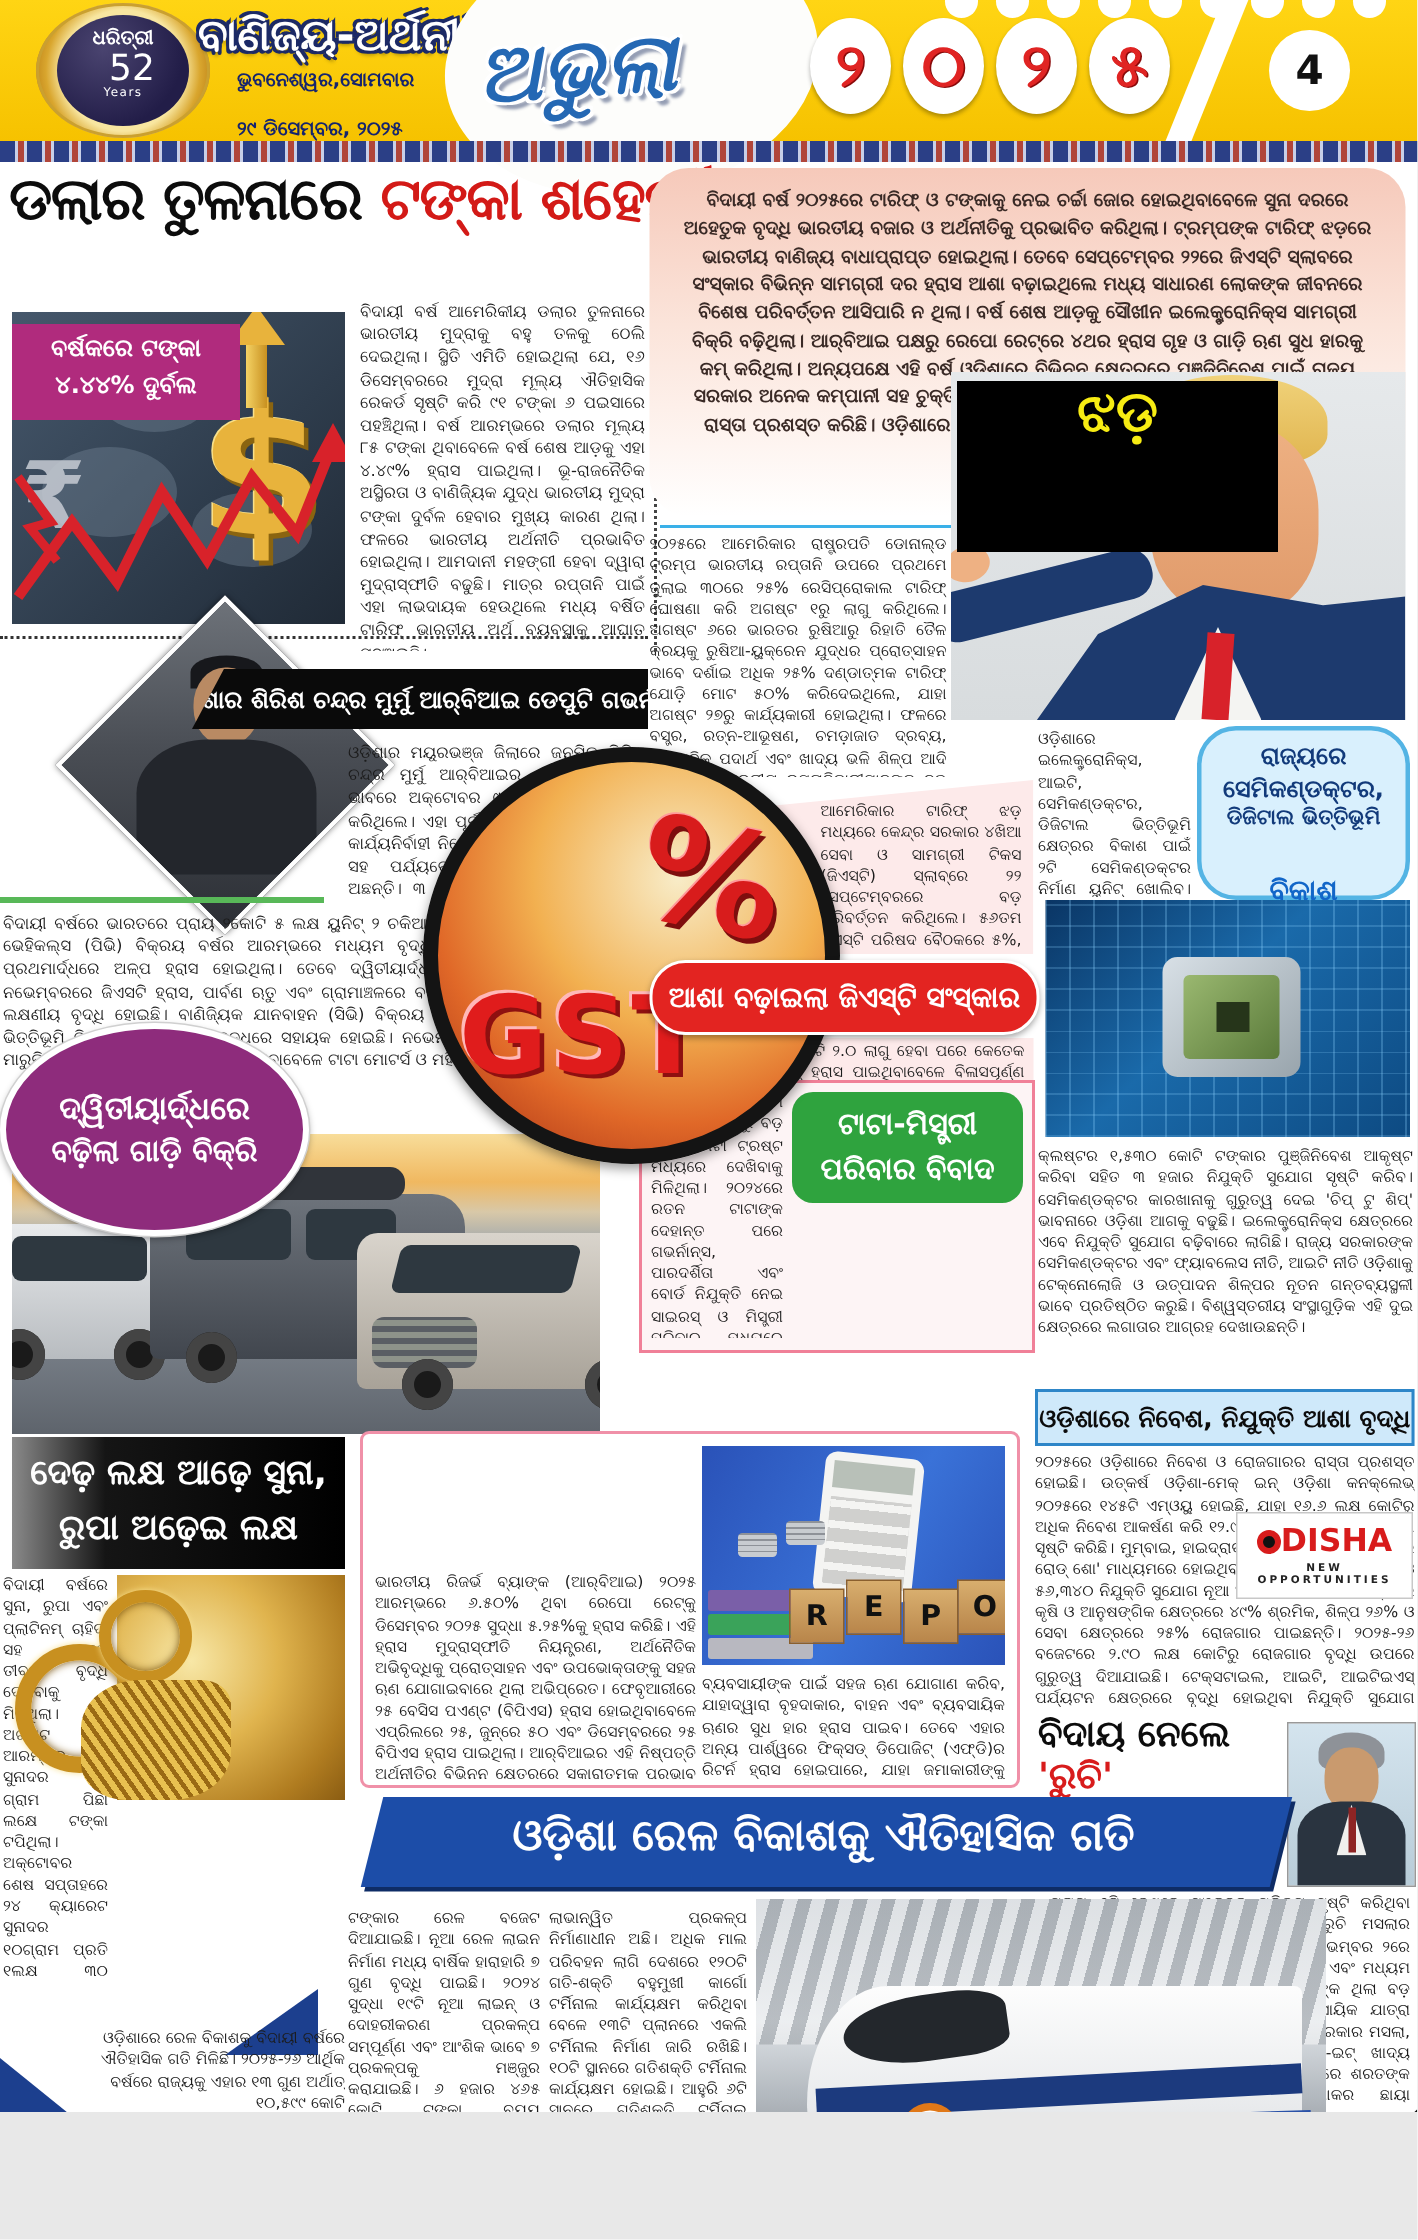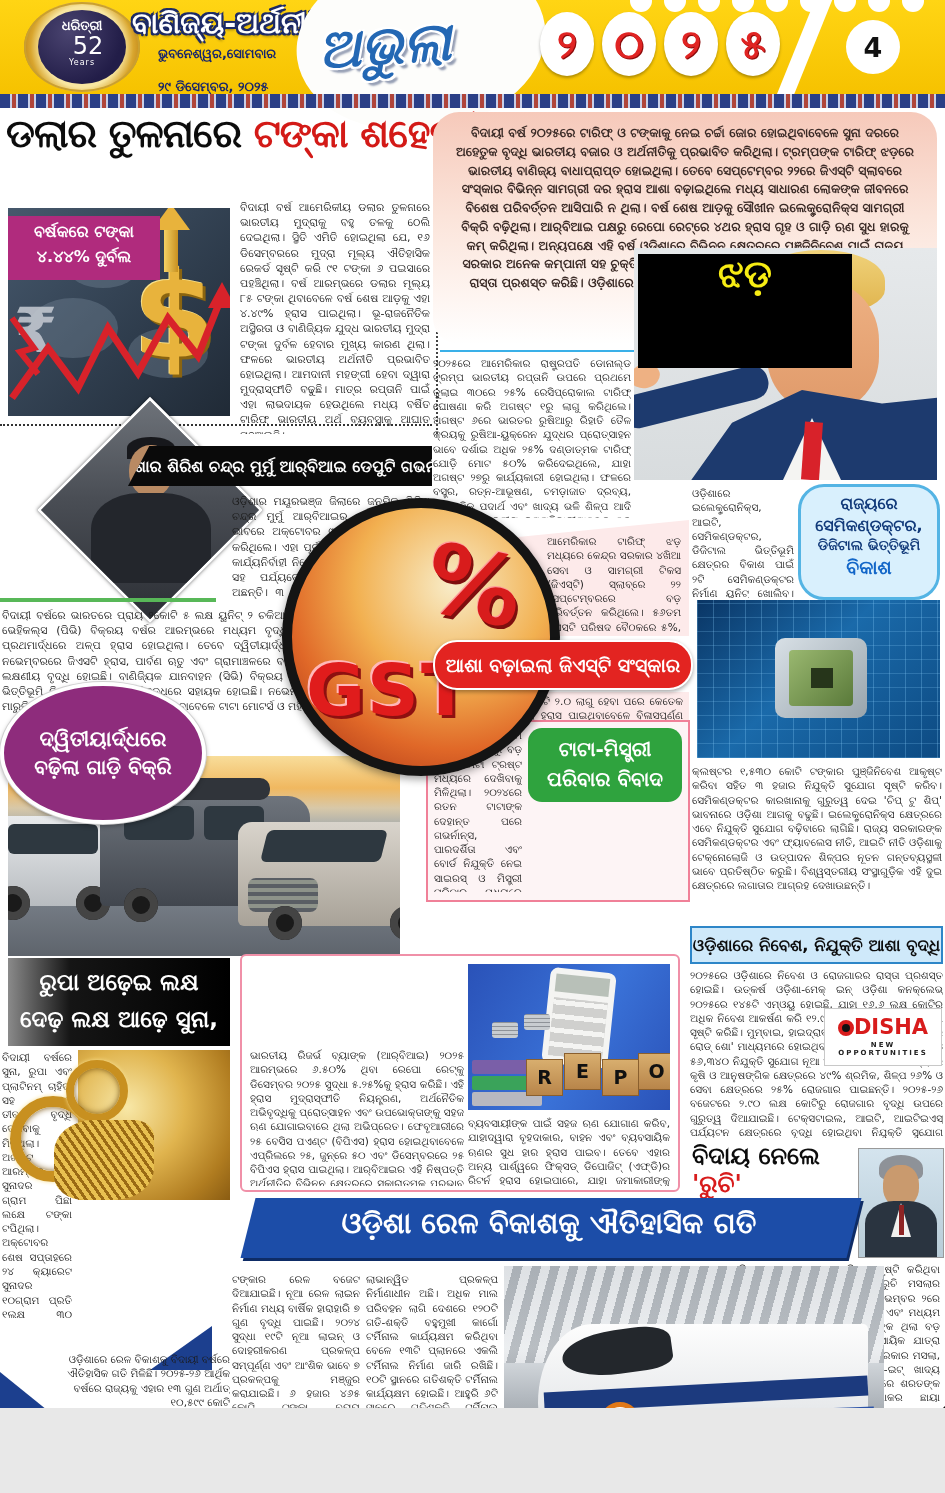--- a/index.html
+++ b/index.html
@@ -106,21 +106,21 @@
   .wheel{position:absolute;width:34px;height:34px;border-radius:50%;background:#1a1a1a;box-shadow:inset 0 0 0 8px #444;}
   
   #tata-box{left:426px;top:720px;width:264px;height:182px;border:2px solid #f08098;background:#fdf4f5;
     padding:6px;box-sizing:border-box;}
   #tata-green{float:right;width:154px;height:74px;background:#2fa33e;border-radius:14px;color:#fff;text-align:center;
     font-weight:800;font-size:20px;line-height:1.5;margin:0 0 4px 6px;padding-top:6px;box-sizing:border-box;}
   
   #semi-bluebox{left:798px;top:484px;width:142px;height:116px;background:#d9f0fd;border:3px solid #54b4e4;border-radius:26px;
     text-align:center;color:#123a7a;font-weight:800;padding-top:6px;box-sizing:border-box;}
   #semi-bluebox .s{font-size:16px;line-height:1.35;}
-  #semi-bluebox .last{color:#1266c8;font-size:19px;}
+  #semi-bluebox .last{color:#1266c8;font-size:19px;margin-top:27px;}
   #chip-photo{left:697px;top:600px;width:243px;height:158px;overflow:hidden;
     background:linear-gradient(135deg,#0a3564,#1a6aaa 45%,#0d4a82);}
   #chip-lines{position:absolute;inset:0;
     background:repeating-linear-gradient(90deg,rgba(140,210,255,.28) 0 1px,transparent 1px 16px),
                repeating-linear-gradient(0deg,rgba(140,210,255,.22) 0 1px,transparent 1px 14px);}
   #chip-outer{position:absolute;left:78px;top:38px;width:92px;height:80px;background:linear-gradient(135deg,#d8e0e6,#98a4ac);border-radius:10px;}
   #chip-inner{position:absolute;left:92px;top:50px;width:64px;height:56px;background:linear-gradient(135deg,#9ab870,#5a7a3a);border-radius:4px;}
   #chip-core{position:absolute;left:114px;top:68px;width:22px;height:20px;background:#26351a;}
   #invest-bar{left:690px;top:926px;width:253px;height:38px;background:#cfe9fa;border:2px solid #2e86c8;box-sizing:border-box;
     display:flex;align-items:center;justify-content:center;font-size:16.5px;font-weight:800;color:#0c0c0c;white-space:nowrap;}
@@ -352,22 +352,22 @@
       <div class="ruchi-face"></div>
       <div class="ruchi-body"></div>
       <div class="ruchi-shirt"></div>
       <div class="ruchi-tie"></div>
   </div>
   <div class="abs body-sm" style="left:700px;top:1262px;width:240px;height:140px;">ପ୍ରାୟ ୬ଟି ଦେଶରେ ସ୍ୱତନ୍ତ୍ର ପରିଚୟ ସୃଷ୍ଟି କରିଥିବା ଓଡ଼ିଶାର ପ୍ରତିଷ୍ଠିତ ବ୍ୟବସାୟୀ ତଥା ରୁଚି ମସଲାର ପ୍ରତିଷ୍ଠାତା ଡ. ଶରତ କୁମାର ସାହୁଙ୍କ ନଭେମ୍ବର ୨ରେ ପରଲୋକ ହୋଇଥିଲା। ଓଡ଼ିଶାର କ୍ଷୁଦ୍ର, ଲଘୁ ଏବଂ ମଧ୍ୟମ ଉଦ୍ୟୋଗକୁ ଆଗକୁ ନେବାରେ ଶରତ ସାହୁଙ୍କ ଥିଲା ବଡ଼ ଭୂମିକା। ୧୯୬୭ ମସିହାରେ ତାଙ୍କର ବ୍ୟବସାୟିକ ଯାତ୍ରା ଆରମ୍ଭ ହୋଇଥିବାବେଳେ 'ରୁଚି'ର ବିଭିନ୍ନ ପ୍ରକାର ମସଲା, ପାମ୍ପଡ଼, ନୁଡୁଲ୍ସ ସହ ବିଭିନ୍ନ ରେଡି-ଟୁ-ଇଟ୍ ଖାଦ୍ୟ ସାମଗ୍ରୀ ପ୍ରସ୍ତୁତ କରୁଛି। ୭୪ ବର୍ଷ ବୟସରେ ଶରତଙ୍କ ଦେହାନ୍ତ ବ୍ୟବସାୟିକ ଜଗତରେ ଶୋକର ଛାୟା ଖେଳାଇଥିଲା।</div>
   <div id="black-tri" class="abs"></div>
   <div id="mag-tri" class="abs"></div>
 
   <div id="gold-head" class="abs">
+    <div>ଦେଢ଼ ଲକ୍ଷ ଆଢ଼େ ସୁନା,</div>
     <div>ରୁପା ଅଢ଼େଇ ଲକ୍ଷ</div>
-    <div>ଦେଢ଼ ଲକ୍ଷ ଆଢ଼େ ସୁନା,</div>
   </div>
   <div class="abs" style="left:2px;top:1050px;width:228px;height:272px;">
     <div id="gold-photo">
       <div class="gold-ring" style="left:8px;top:46px;width:64px;height:64px;"></div>
       <div class="gold-ring" style="left:64px;top:10px;width:46px;height:46px;border-width:8px;"></div>
       <div class="abs" style="left:52px;top:70px;width:100px;height:80px;background:repeating-linear-gradient(55deg,#e8c050 0 4px,#9a6a14 4px 7px);border-radius:40% 20% 40% 30%;"></div>
     </div>
     <div class="body-sm" style="height:100%;">ବିଦାୟୀ ବର୍ଷରେ ସୁନା, ରୁପା ଏବଂ ପ୍ଲାଟିନମ୍ ଚାହିଦା ସହ ଦରରେ ତୀବ୍ର ବୃଦ୍ଧି ଦେଖିବାକୁ ମିଳିଥିଲା। ଅଗଷ୍ଟ ଆରମ୍ଭରୁ ସୁନାଦର ୧୦ ଗ୍ରାମ ପିଛା ଲକ୍ଷେ ଟଙ୍କା ଟପିଥିଲା। ଅକ୍ଟୋବର ଶେଷ ସପ୍ତାହରେ ୨୪ କ୍ୟାରେଟ ସୁନାଦର ୧୦ଗ୍ରାମ ପ୍ରତି ୧ଲକ୍ଷ ୩୦ ହଜାରରୁ ଅଧିକ ରହିଥିଲା। ବର୍ଷ ଶେଷ ଆଡ଼କୁ ୨୪ କ୍ୟାରେଟ ସୁନାର ମୂଲ୍ୟ ୧ଲକ୍ଷ ୪୦ ହଜାର ଛୁଇଁଥିଲା। ଗତବର୍ଷ ତୁଳନାରେ ଏହା ୮୨.୮୩% ବୃଦ୍ଧିକୁ ଦର୍ଶାଉଛି। ସେହିପରି ରୁପା ଦର ଗତବର୍ଷ ତୁଳନାରେ ୧୬୧.୦୪% ବୃଦ୍ଧି ପାଇ କିଲୋଗ୍ରାମ ପ୍ରତି ମୂଲ୍ୟ ୨.୫ ଲକ୍ଷ ଟଙ୍କା ନିକଟବର୍ତ୍ତୀ ହୋଇଛି। ଡିସେମ୍ବର ଶେଷ ସପ୍ତାହବେଳକୁ ଏହି ଦର ୨ଲକ୍ଷ ୪୧ ହଜାର ଟପିଛି। ବିକଳ୍ପ ଭାବେ ଗ୍ରାହକ ପ୍ଲାଟିନମ ଗହଣା ବାଛୁଥିବାବେଳେ ଏଥିରେ ମଧ୍ୟ ଅହେତୁକ ବୃଦ୍ଧି ଦେଖା ଦେଇଥିଲା। ହେଲେ ନିବେଶକଙ୍କୁ ଏହି ଦରବୃଦ୍ଧି ବେଶ୍ ସୁହାଇଥିଲା।</div>
   </div>
   <div id="navy-tri1" class="abs"></div>

